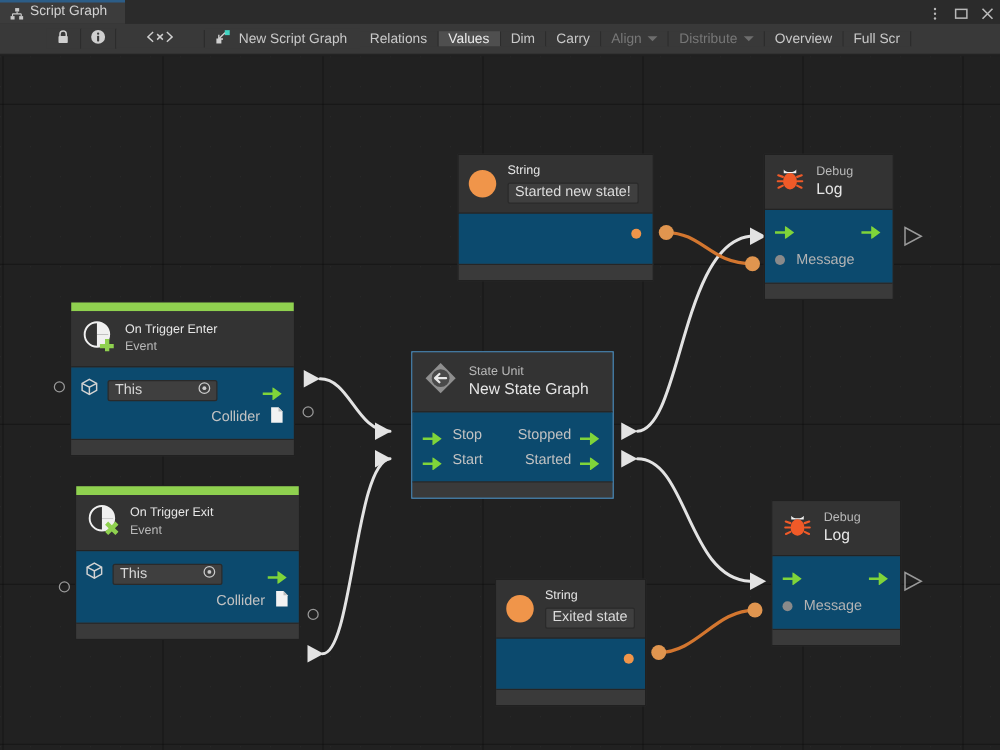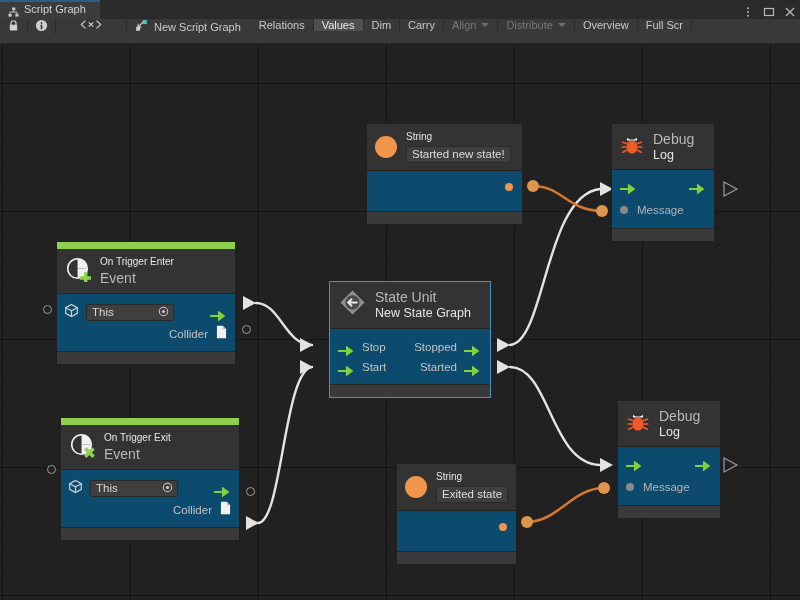--- a/index.html
+++ b/index.html
@@ -15,21 +15,21 @@
   .tab{position:absolute;left:0;top:0;height:19px;padding:0 14px 0 8px;
        background:#3c3c3c;display:flex;align-items:center;gap:5px;box-sizing:border-box;}
   .tab::before{content:"";position:absolute;left:0;top:0;right:0;height:2px;background:#2c5d87;}
   .tab-label{font-size:11px;color:#d2d2d2;line-height:19px;white-space:nowrap;}
   .tab-ico{width:11px;height:11px;display:block;}
   .wincontrols{position:absolute;right:4px;top:0;height:19px;display:flex;align-items:center;gap:9px;}
   .wc{width:12px;height:12px;display:block;cursor:default;}
 
   
   .toolbar{position:absolute;left:0;top:19px;width:800px;height:25px;background:#393939;
-           border-bottom:1px solid #232323;display:flex;align-items:flex-start;box-sizing:border-box;}
+           border-bottom:1px solid #232323;display:flex;align-items:center;box-sizing:border-box;padding-left:37px;}
   .tb-btn{display:flex;align-items:center;justify-content:center;
           border-right:1px solid #2c2c2c;padding:0 8px;box-sizing:border-box;
           font-size:11px;color:#c9c9c9;background:#393939;white-space:nowrap;}
   .tb-btn.icon{width:28px;padding:0;}
   .tb-btn.active{background:#4f4f4f;color:#eaeaea;}
   .tb-btn.dim{color:#777;}
   .tb-graphname{display:flex;align-items:center;gap:6px;padding:0 10px 0 8px;
                 font-size:11px;color:#c9c9c9;background:#393939;}
   .tb-zoom{display:flex;align-items:center;gap:7px;padding:0 10px;background:#393939;}
   .tb-zoom .zlbl{font-size:11px;color:#a9a9a9;}
@@ -53,21 +53,21 @@
   }
   .edges{position:absolute;left:0;top:0;width:800px;height:555px;pointer-events:none;}
 
   
   .node{position:absolute;background:#333333;border:1px solid #202020;box-sizing:border-box;}
   .node.selected{border:1px solid #4a90c4;box-shadow:0 0 0 1px #3e7fae inset;}
   .node-accent{height:7px;background:#8fd14f;}
   .node-head{display:flex;align-items:center;gap:9px;padding:7px 10px 7px 9px;
              border-bottom:1px solid #232323;background:#333333;}
   .node-head .titles{display:flex;flex-direction:column;justify-content:center;line-height:1.18;}
-  .t-small{font-size:14px;color:#b9b9b9;}
+  .t-small{font-size:10px;color:#b9b9b9;}
   .t-big{font-size:12.5px;color:#e6e6e6;}
   .t-one{font-size:10px;color:#e6e6e6;}
   .node-body{padding:6px 8px 6px 8px;background:#0c4a6e;position:relative;}
   .node-foot{height:12px;background:#3a3a3a;border-top:1px solid #262626;}
 
   .row{display:flex;align-items:center;justify-content:space-between;min-height:20px;margin:2px 0;}
   .row .l{display:flex;align-items:center;gap:7px;}
   .row .r{display:flex;align-items:center;gap:7px;}
   .plabel{font-size:11.5px;color:#c2c2c2;white-space:nowrap;}
   .plabel.mut{color:#b3b3b3;}
@@ -394,21 +394,21 @@
               <svg viewBox="0 0 17 10" width="17" height="10">
                 <path d="M0 5 H10 M9 1.6 L13.6 5 L9 8.4 Z" stroke="#7fd43a" stroke-width="2.1" fill="#7fd43a"></path>
               </svg>
             </span>
           </span>
         </div>
       </div>
       <div class="node-foot"></div>
     </div>
 
-    <div class="node" style="left:60px;top:372px;width:180px;">
+    <div class="node" style="left:60px;top:343px;width:180px;">
       <div class="node-accent"></div>
       <div class="node-head">
         <span>
           <svg viewBox="0 0 26 26" width="25" height="25">
             <circle cx="12" cy="12" r="10.2" fill="none" stroke="#f0f0f0" stroke-width="1.6"></circle>
             <path d="M12 12 L12 1.9 A10.2 10.2 0 0 1 22.1 12 Z" fill="#f0f0f0"></path>
             <path d="M12 12 L22.1 12 A10.2 10.2 0 0 1 12 22.1 Z" fill="#f0f0f0"></path>
             <path d="M14.6 17.4 l2.6-2.6 3 3 3-3 2.6 2.6 -3 3 3 3 -2.6 2.6 -3 -3 -3 3 -2.6 -2.6 3 -3 z" fill="#8fd14f"></path>
           </svg>
         </span>

